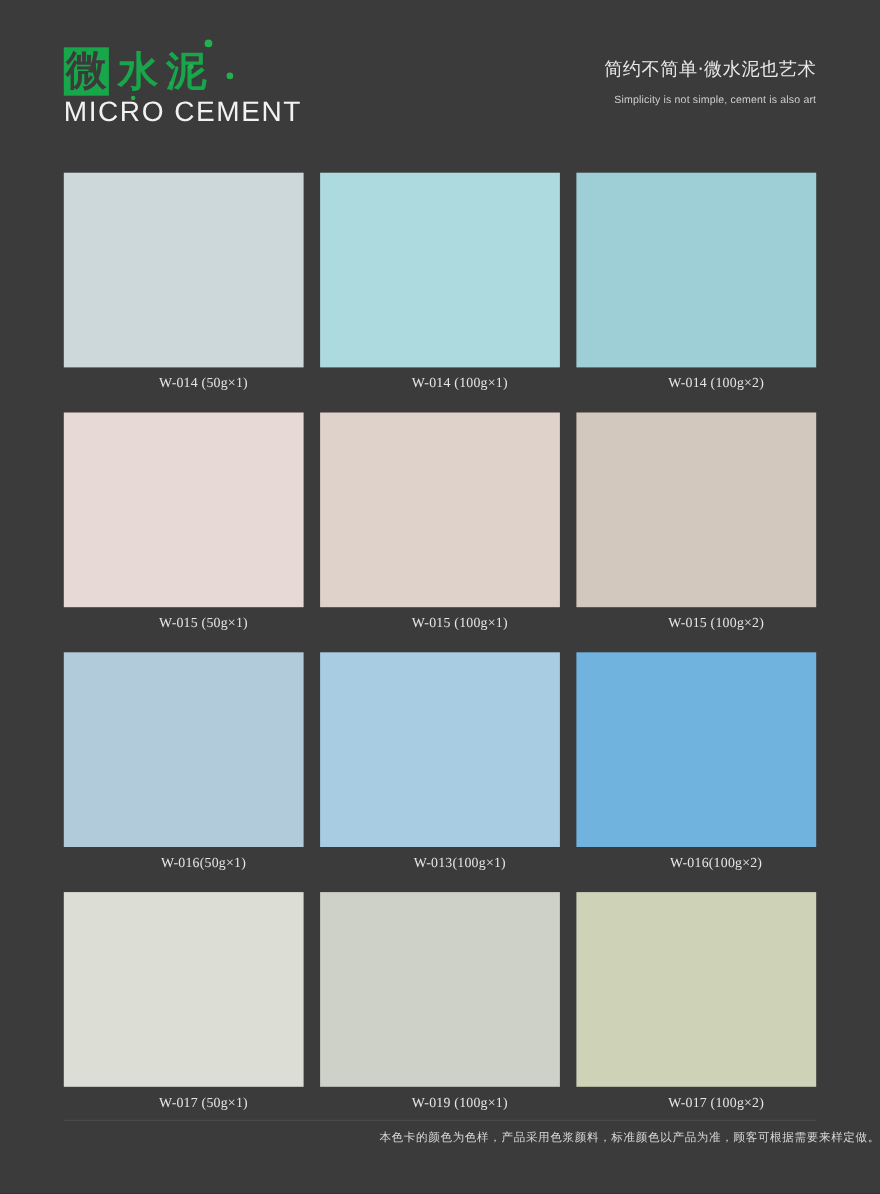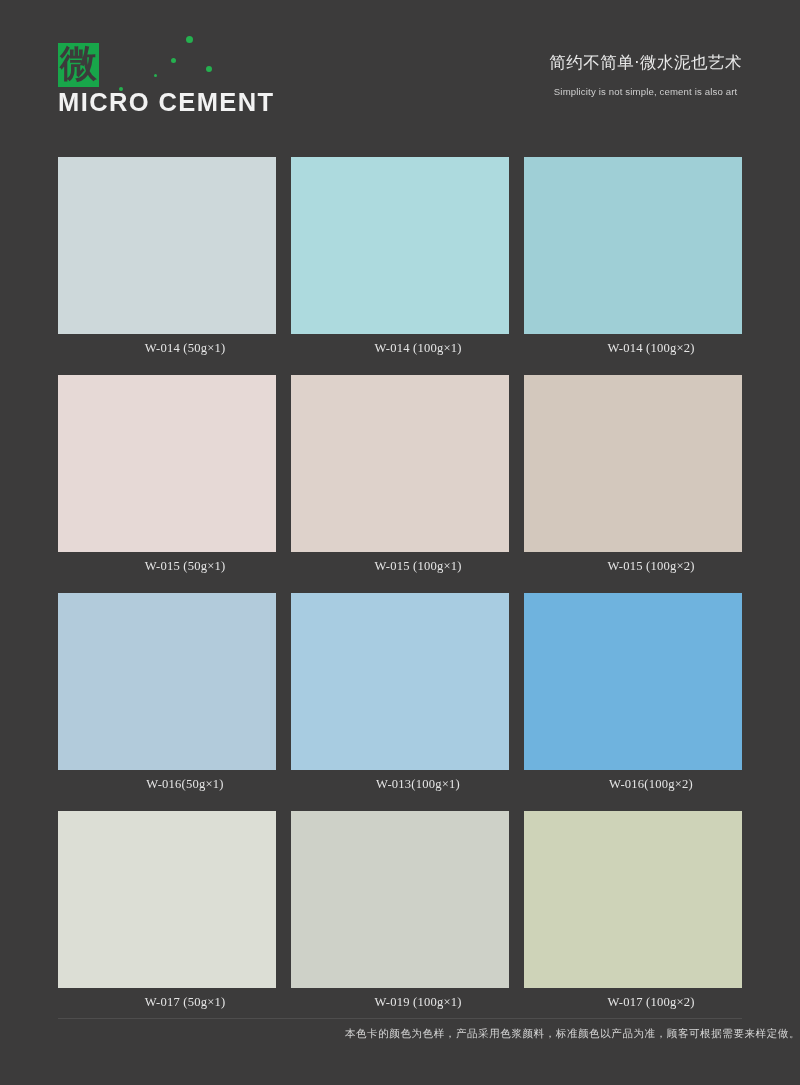--- a/index.html
+++ b/index.html
@@ -58,39 +58,39 @@
     font-weight: 700;
     margin-left: 8px;
     letter-spacing: 7px;
   }
   .logo-en {
     position: absolute;
     left: 0;
     top: 64px;
     color: #f2f2f2;
     font-size: 25.5px;
-    font-weight: 700;
+    font-weight: 400;
     letter-spacing: 1.4px;
   }
   .dot {
     position: absolute;
     background: #25b04f;
     border-radius: 50%;
   }
   .dot-a { left: 128px; top: 12px;  width: 7px;  height: 7px; }
   .dot-b { left: 113px; top: 34px;  width: 5px;  height: 5px; }
   .dot-c { left: 148px; top: 42px;  width: 6px;  height: 6px; }
   .dot-d { left: 96px;  top: 50px;  width: 3px;  height: 3px; }
   .dot-e { left: 61px;  top: 63px;  width: 4px;  height: 4px; }
 
   .tagline {
     position: absolute;
     right: 58px;
     top: 52px;
-    text-align: center;
+    text-align: right;
   }
   .tagline-cn {
     color: #e9e9e9;
     font-family: "DejaVu Sans", sans-serif;
     font-size: 16.5px;
     letter-spacing: 0.5px;
     white-space: nowrap;
   }
   .tagline-en {
     margin-top: 12px;
@@ -150,20 +150,21 @@
 </head>
 <body>
 
 <div class="page" style="background: rgb(60, 59, 59);">
 
   <div class="header">
 
     <div class="logo-block">
       <div class="logo-cn">
         <span class="logo-cn-box">微</span>
+          <span class="logo-cn-rest">水泥</span>
       </div>
       <div class="logo-en">MICRO CEMENT</div>
       <span class="dot dot-a"></span>
       <span class="dot dot-b"></span>
       <span class="dot dot-c"></span>
       <span class="dot dot-d"></span>
       <span class="dot dot-e"></span>
     </div>
 
     <div class="tagline">

